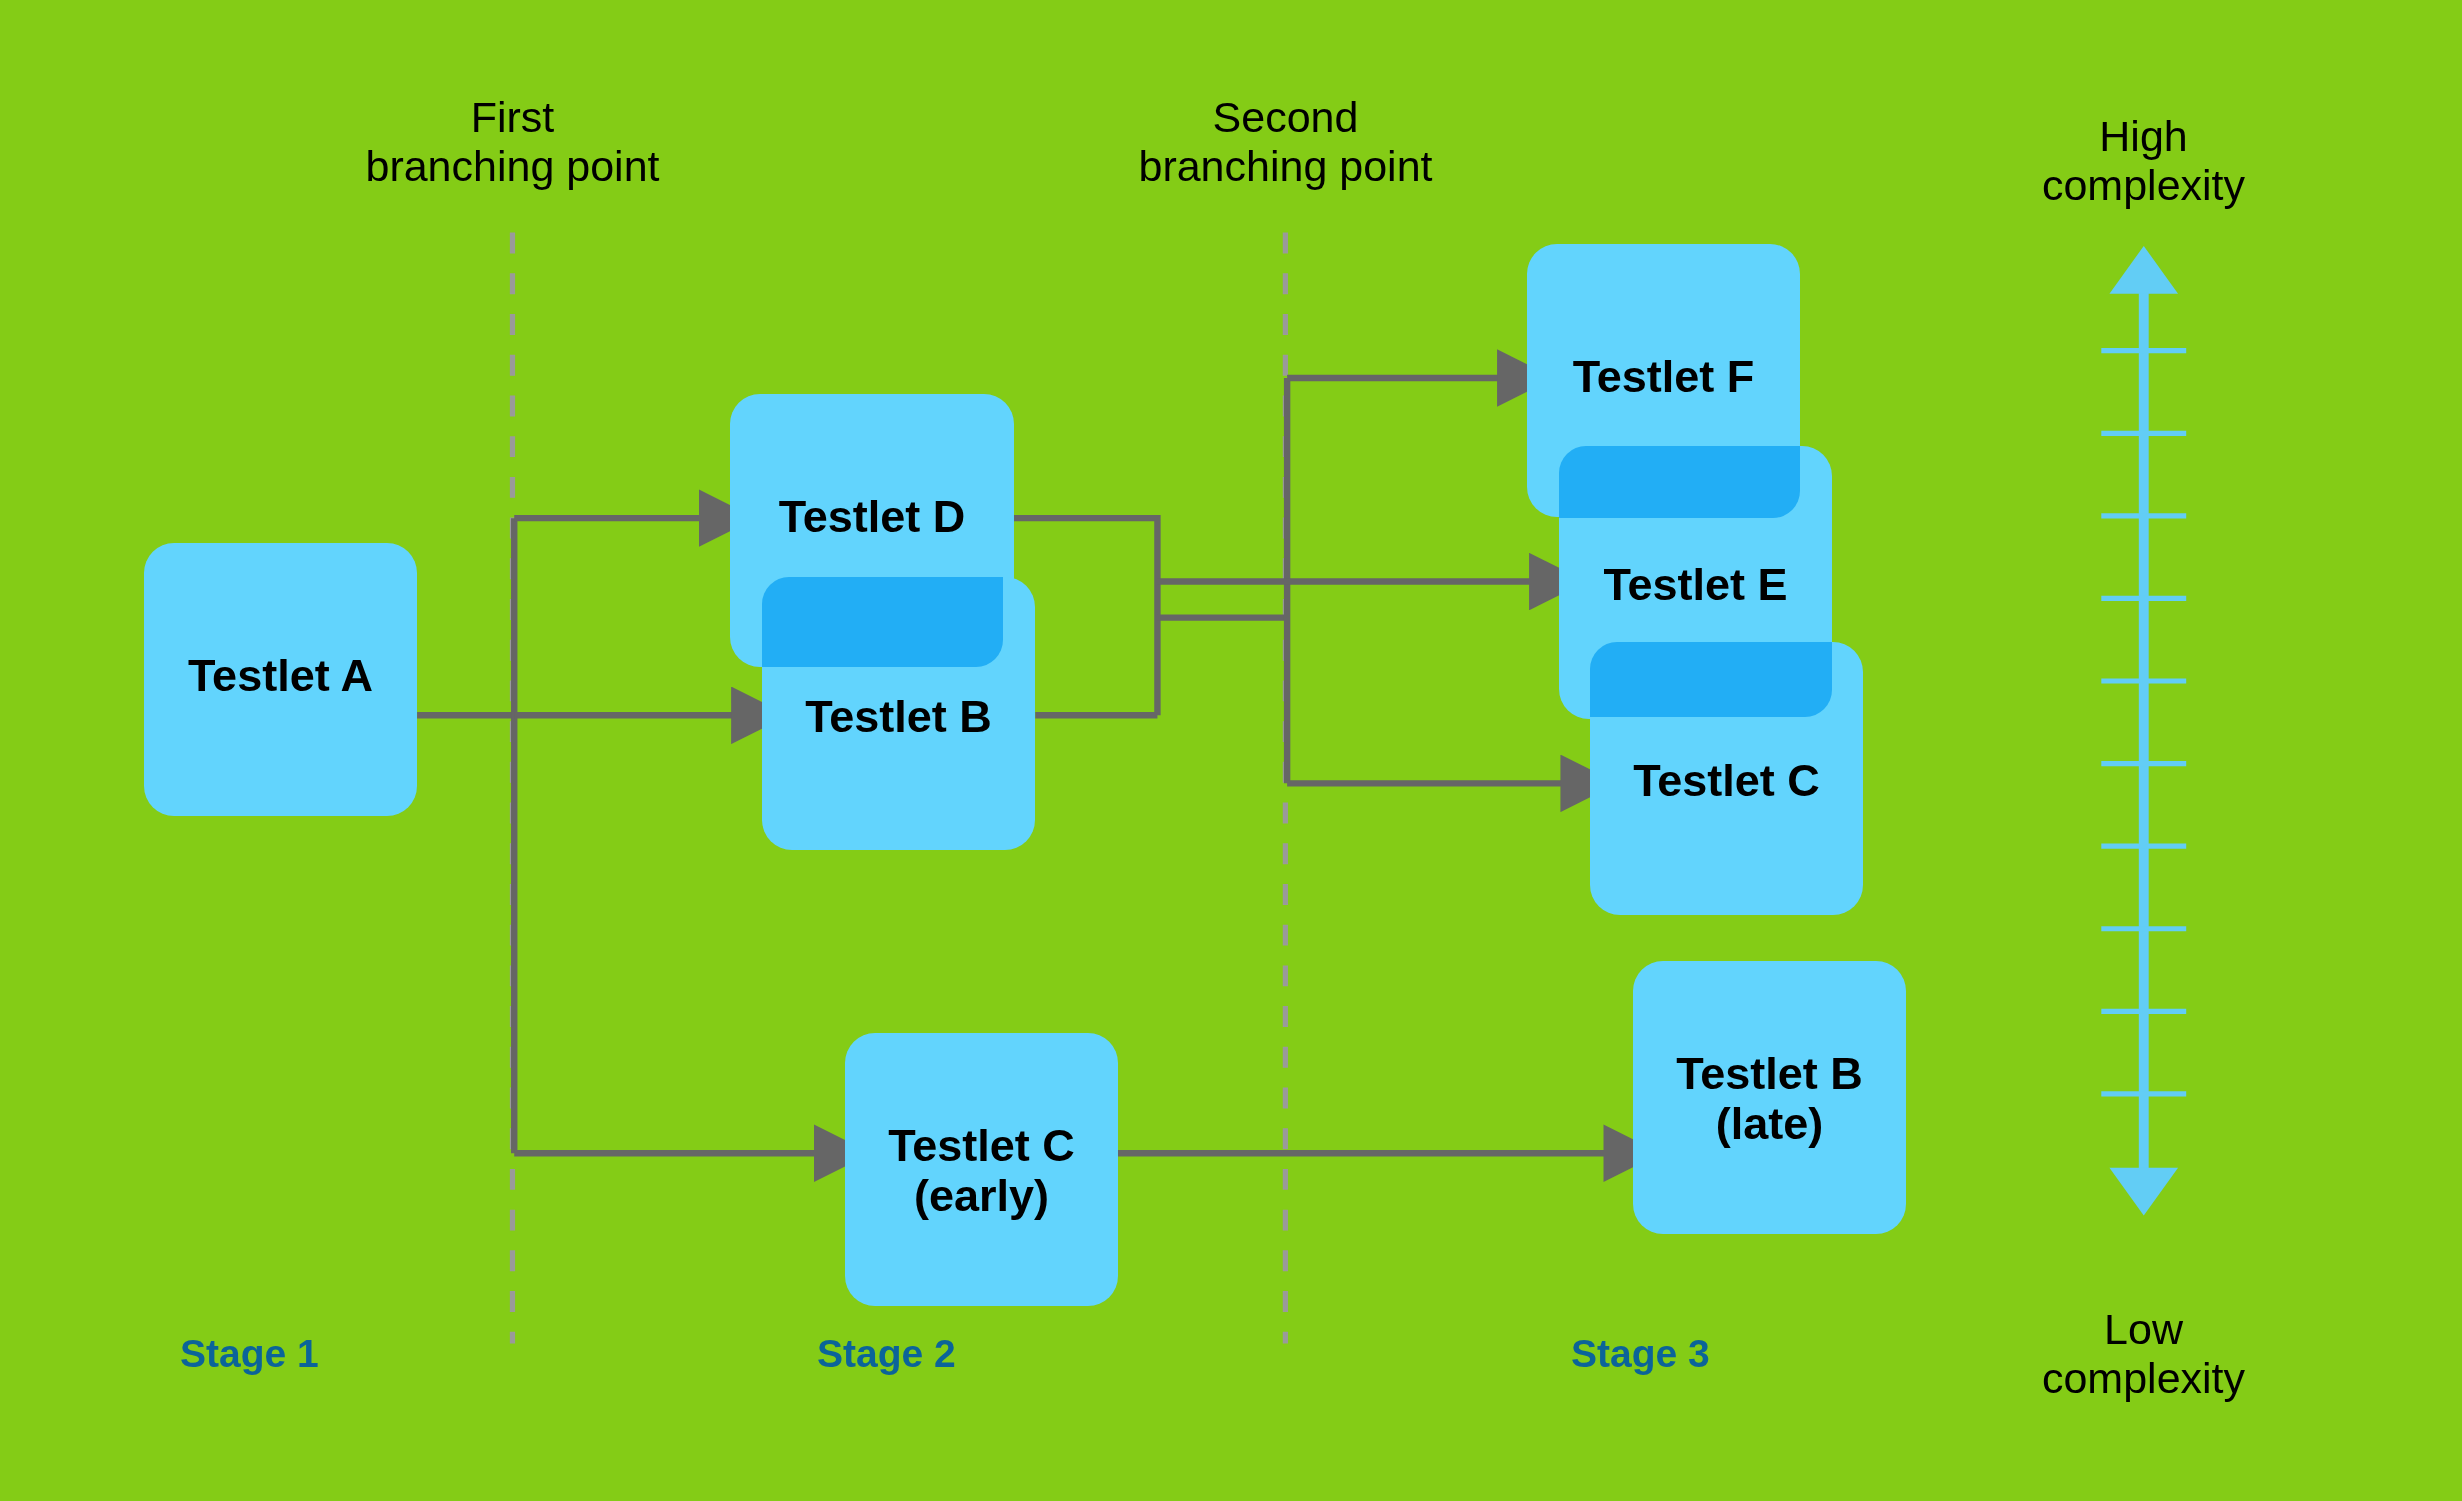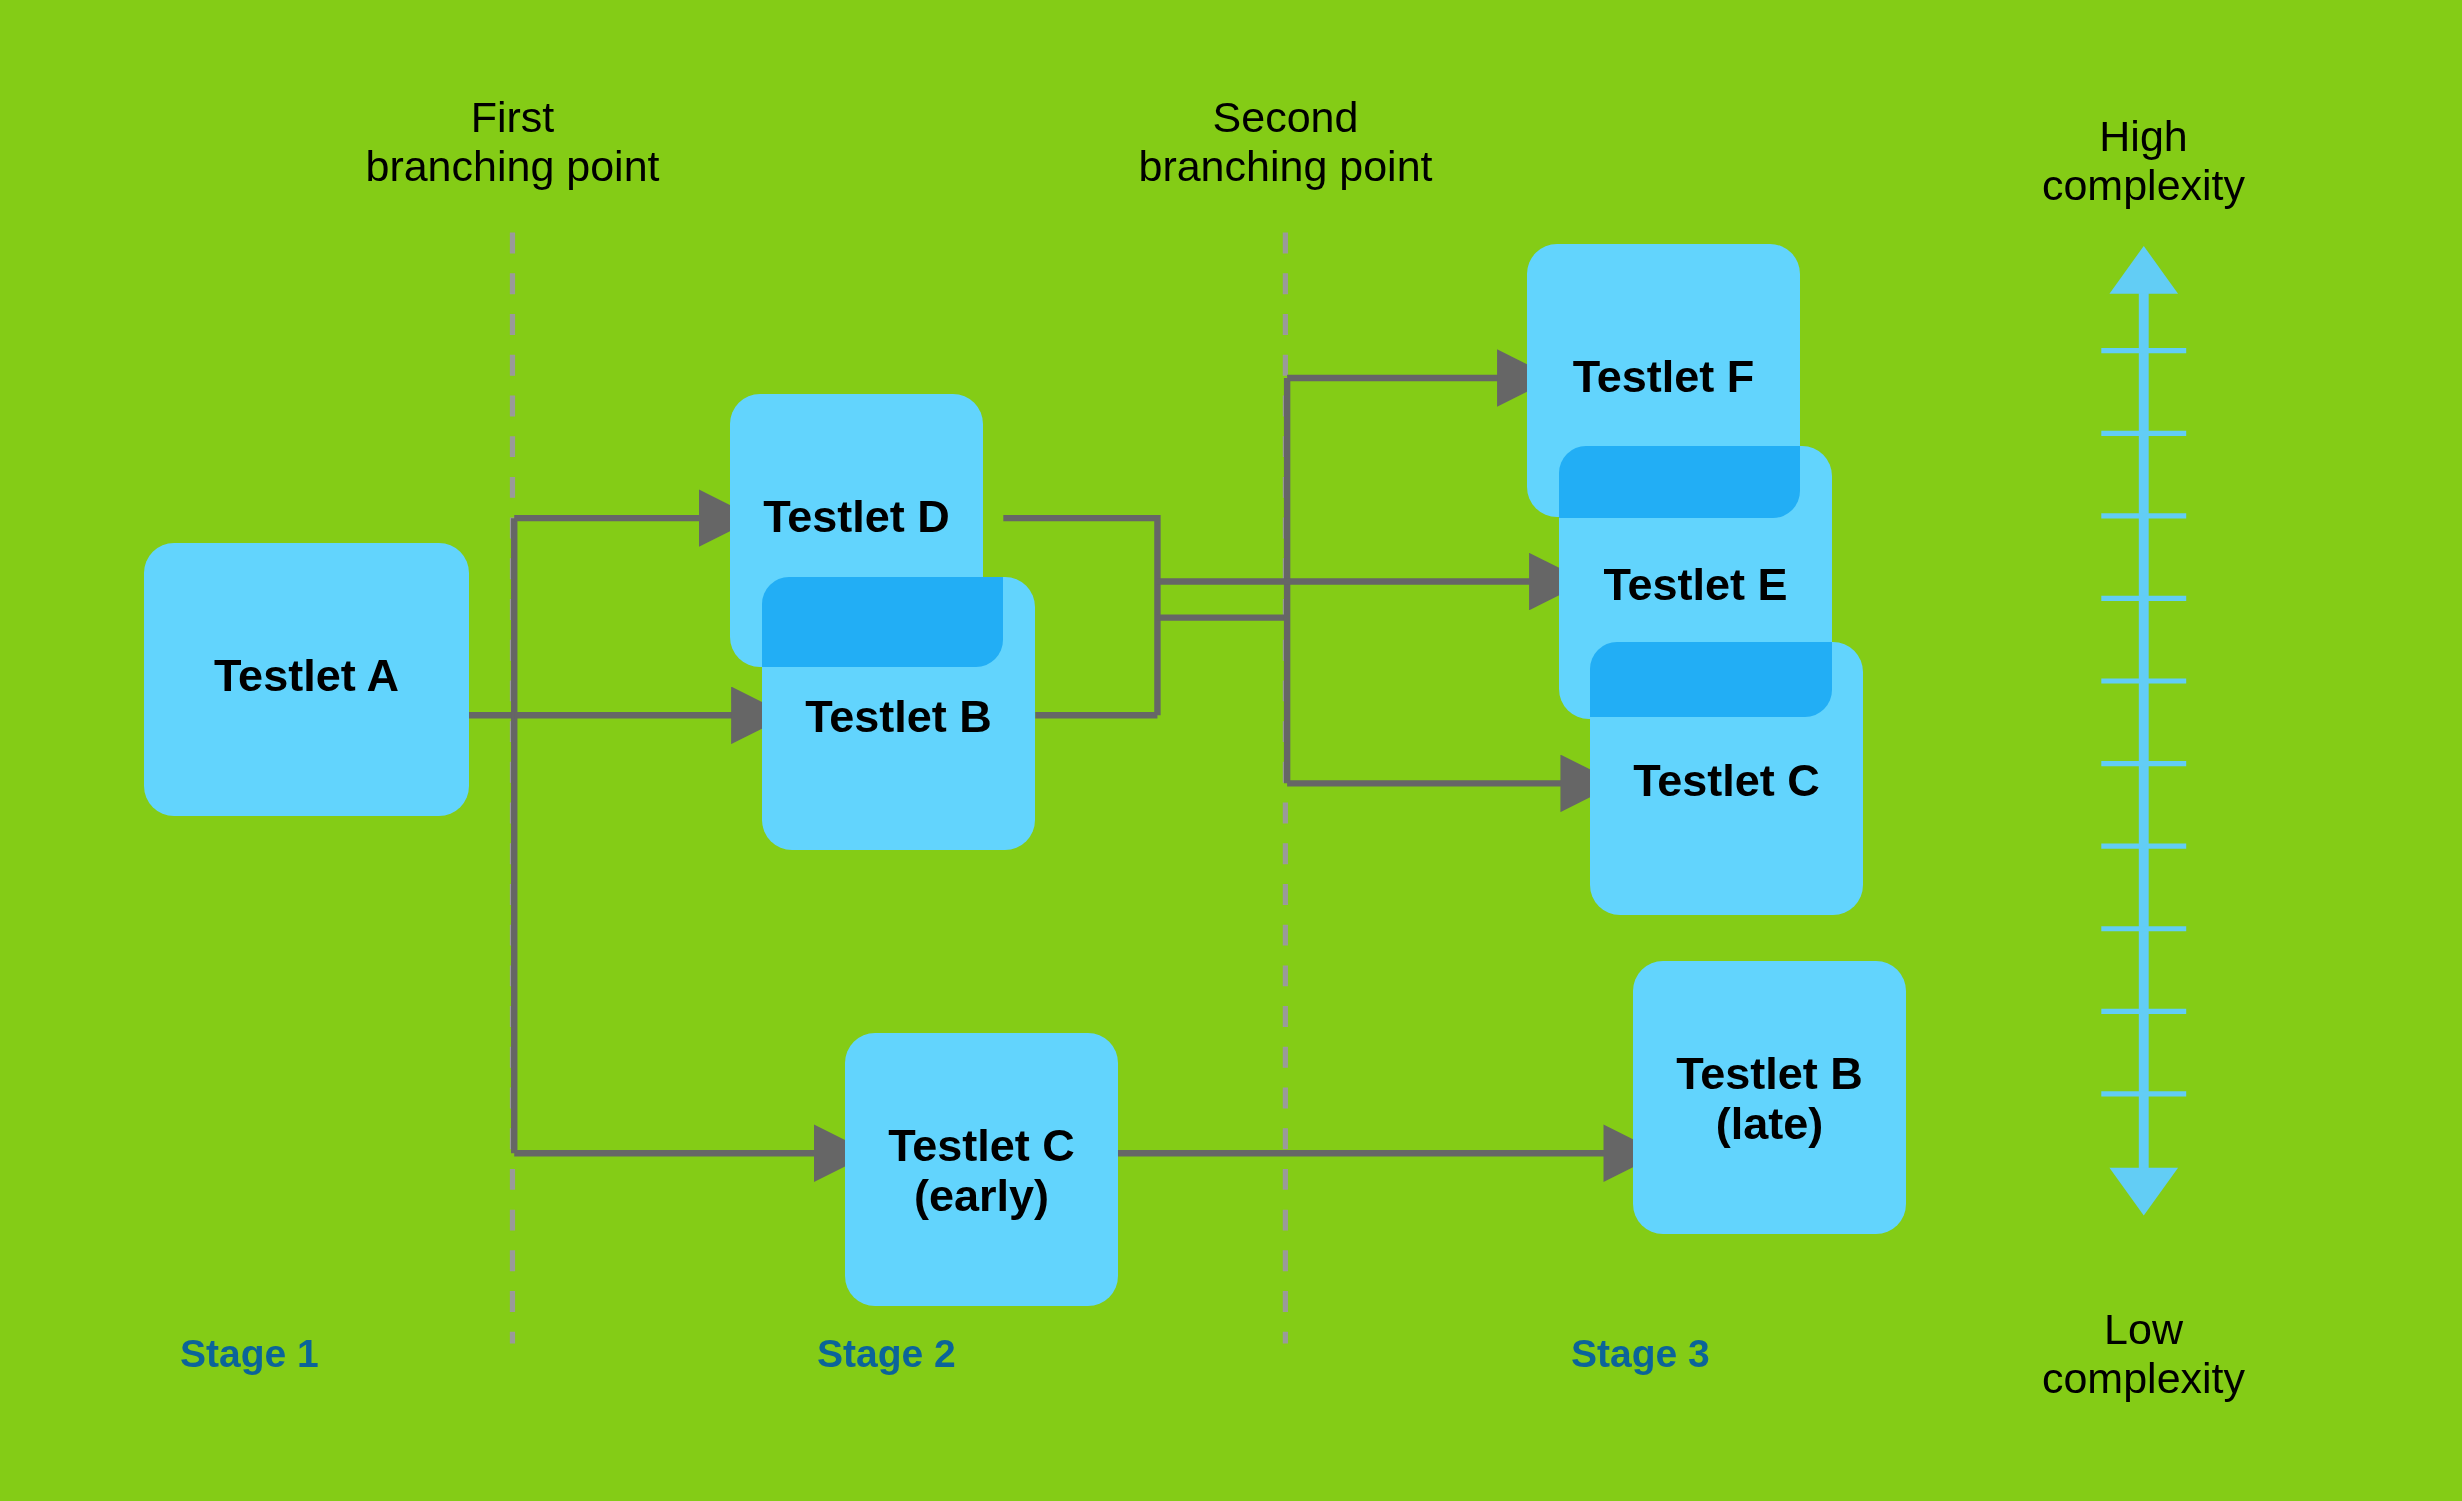--- a/index.html
+++ b/index.html
@@ -102,27 +102,27 @@
   <div class="txt complbl" style="left:1911px;top:87px;width:465px;">
     <div>High</div>
     <div>complexity</div>
   </div>
 
   <div class="txt complbl" style="left:1911px;top:1280px;width:465px;">
     <div>Low</div>
     <div>complexity</div>
   </div>
 
-  <div class="node" style="left:144px;top:543px;width:325px;height:273px;">
+  <div class="node" style="left:144px;top:543px;width:273px;height:273px;">
     <div class="lbl nodelabel" style="top:108px;">
       <div>Testlet A</div>
     </div>
   </div>
 
-  <div class="node" style="left:730px;top:394px;width:253px;height:273px;">
+  <div class="node" style="left:730px;top:394px;width:284px;height:273px;">
     <div class="lbl nodelabel" style="top:98px;">
       <div>Testlet D</div>
     </div>
   </div>
 
   <div class="node" style="left:762px;top:577px;width:273px;height:273px;">
     <div class="lbl nodelabel" style="top:115px;">
       <div>Testlet B</div>
     </div>
   </div>

